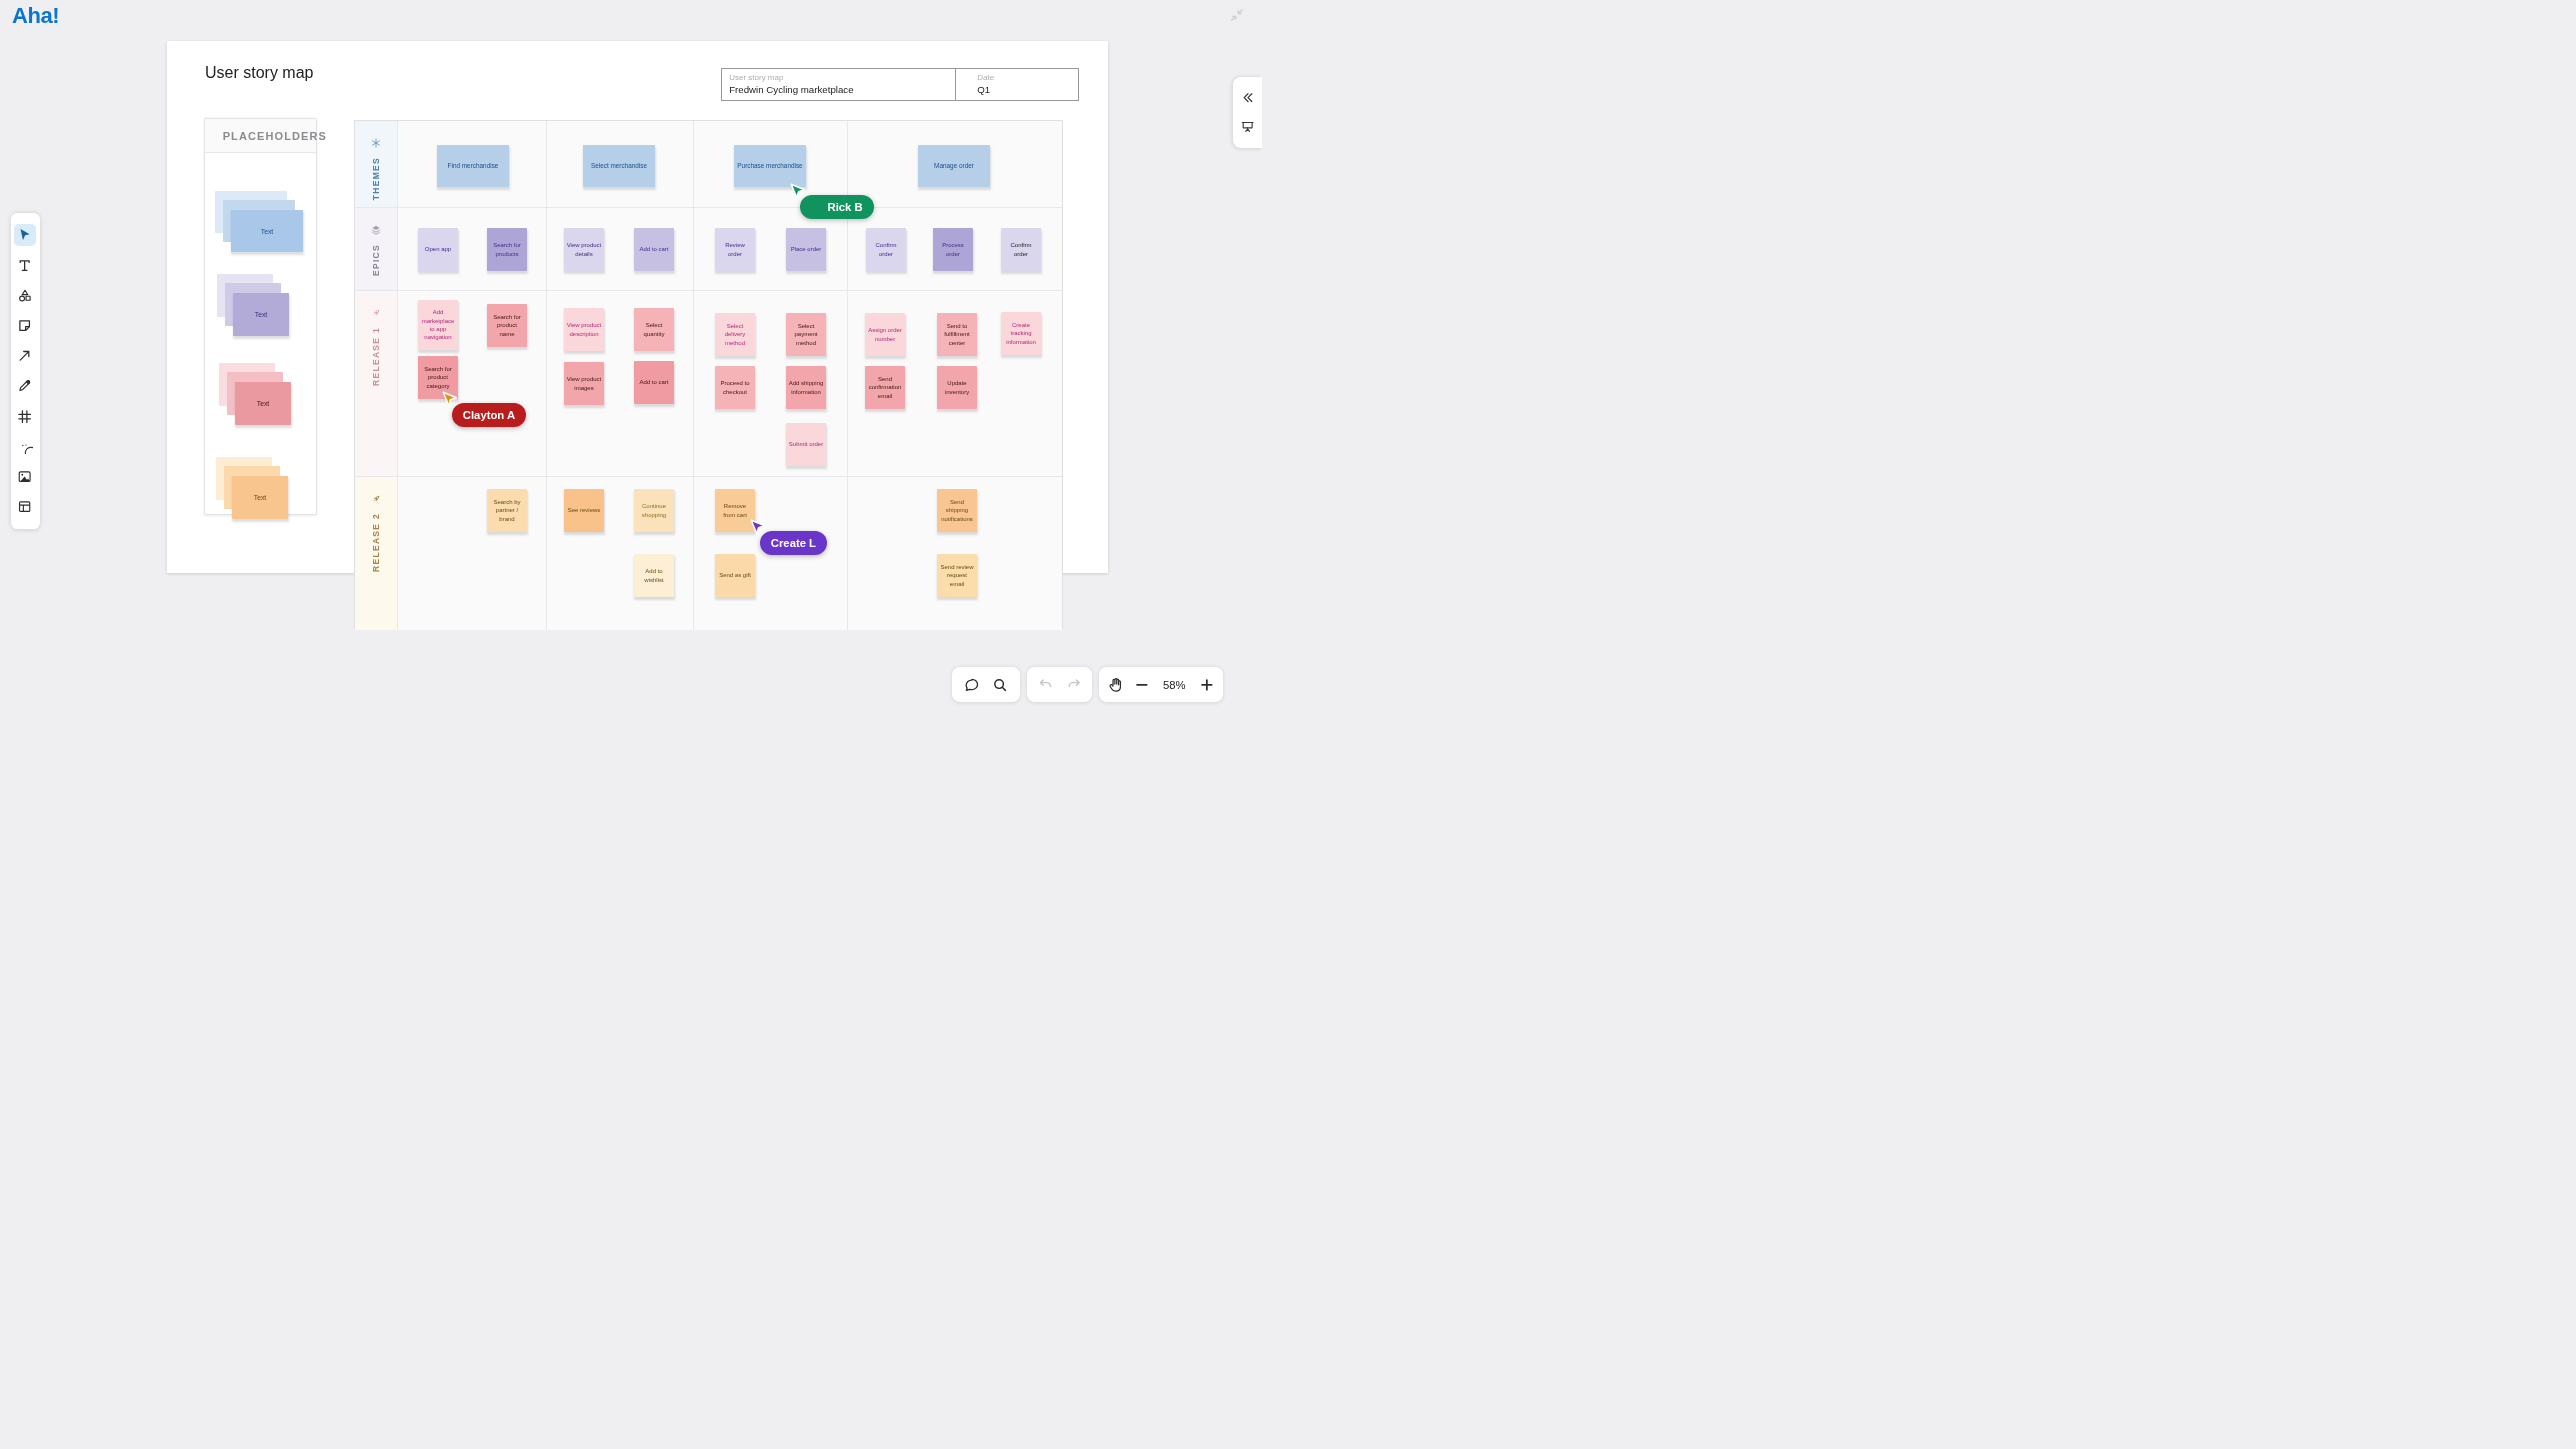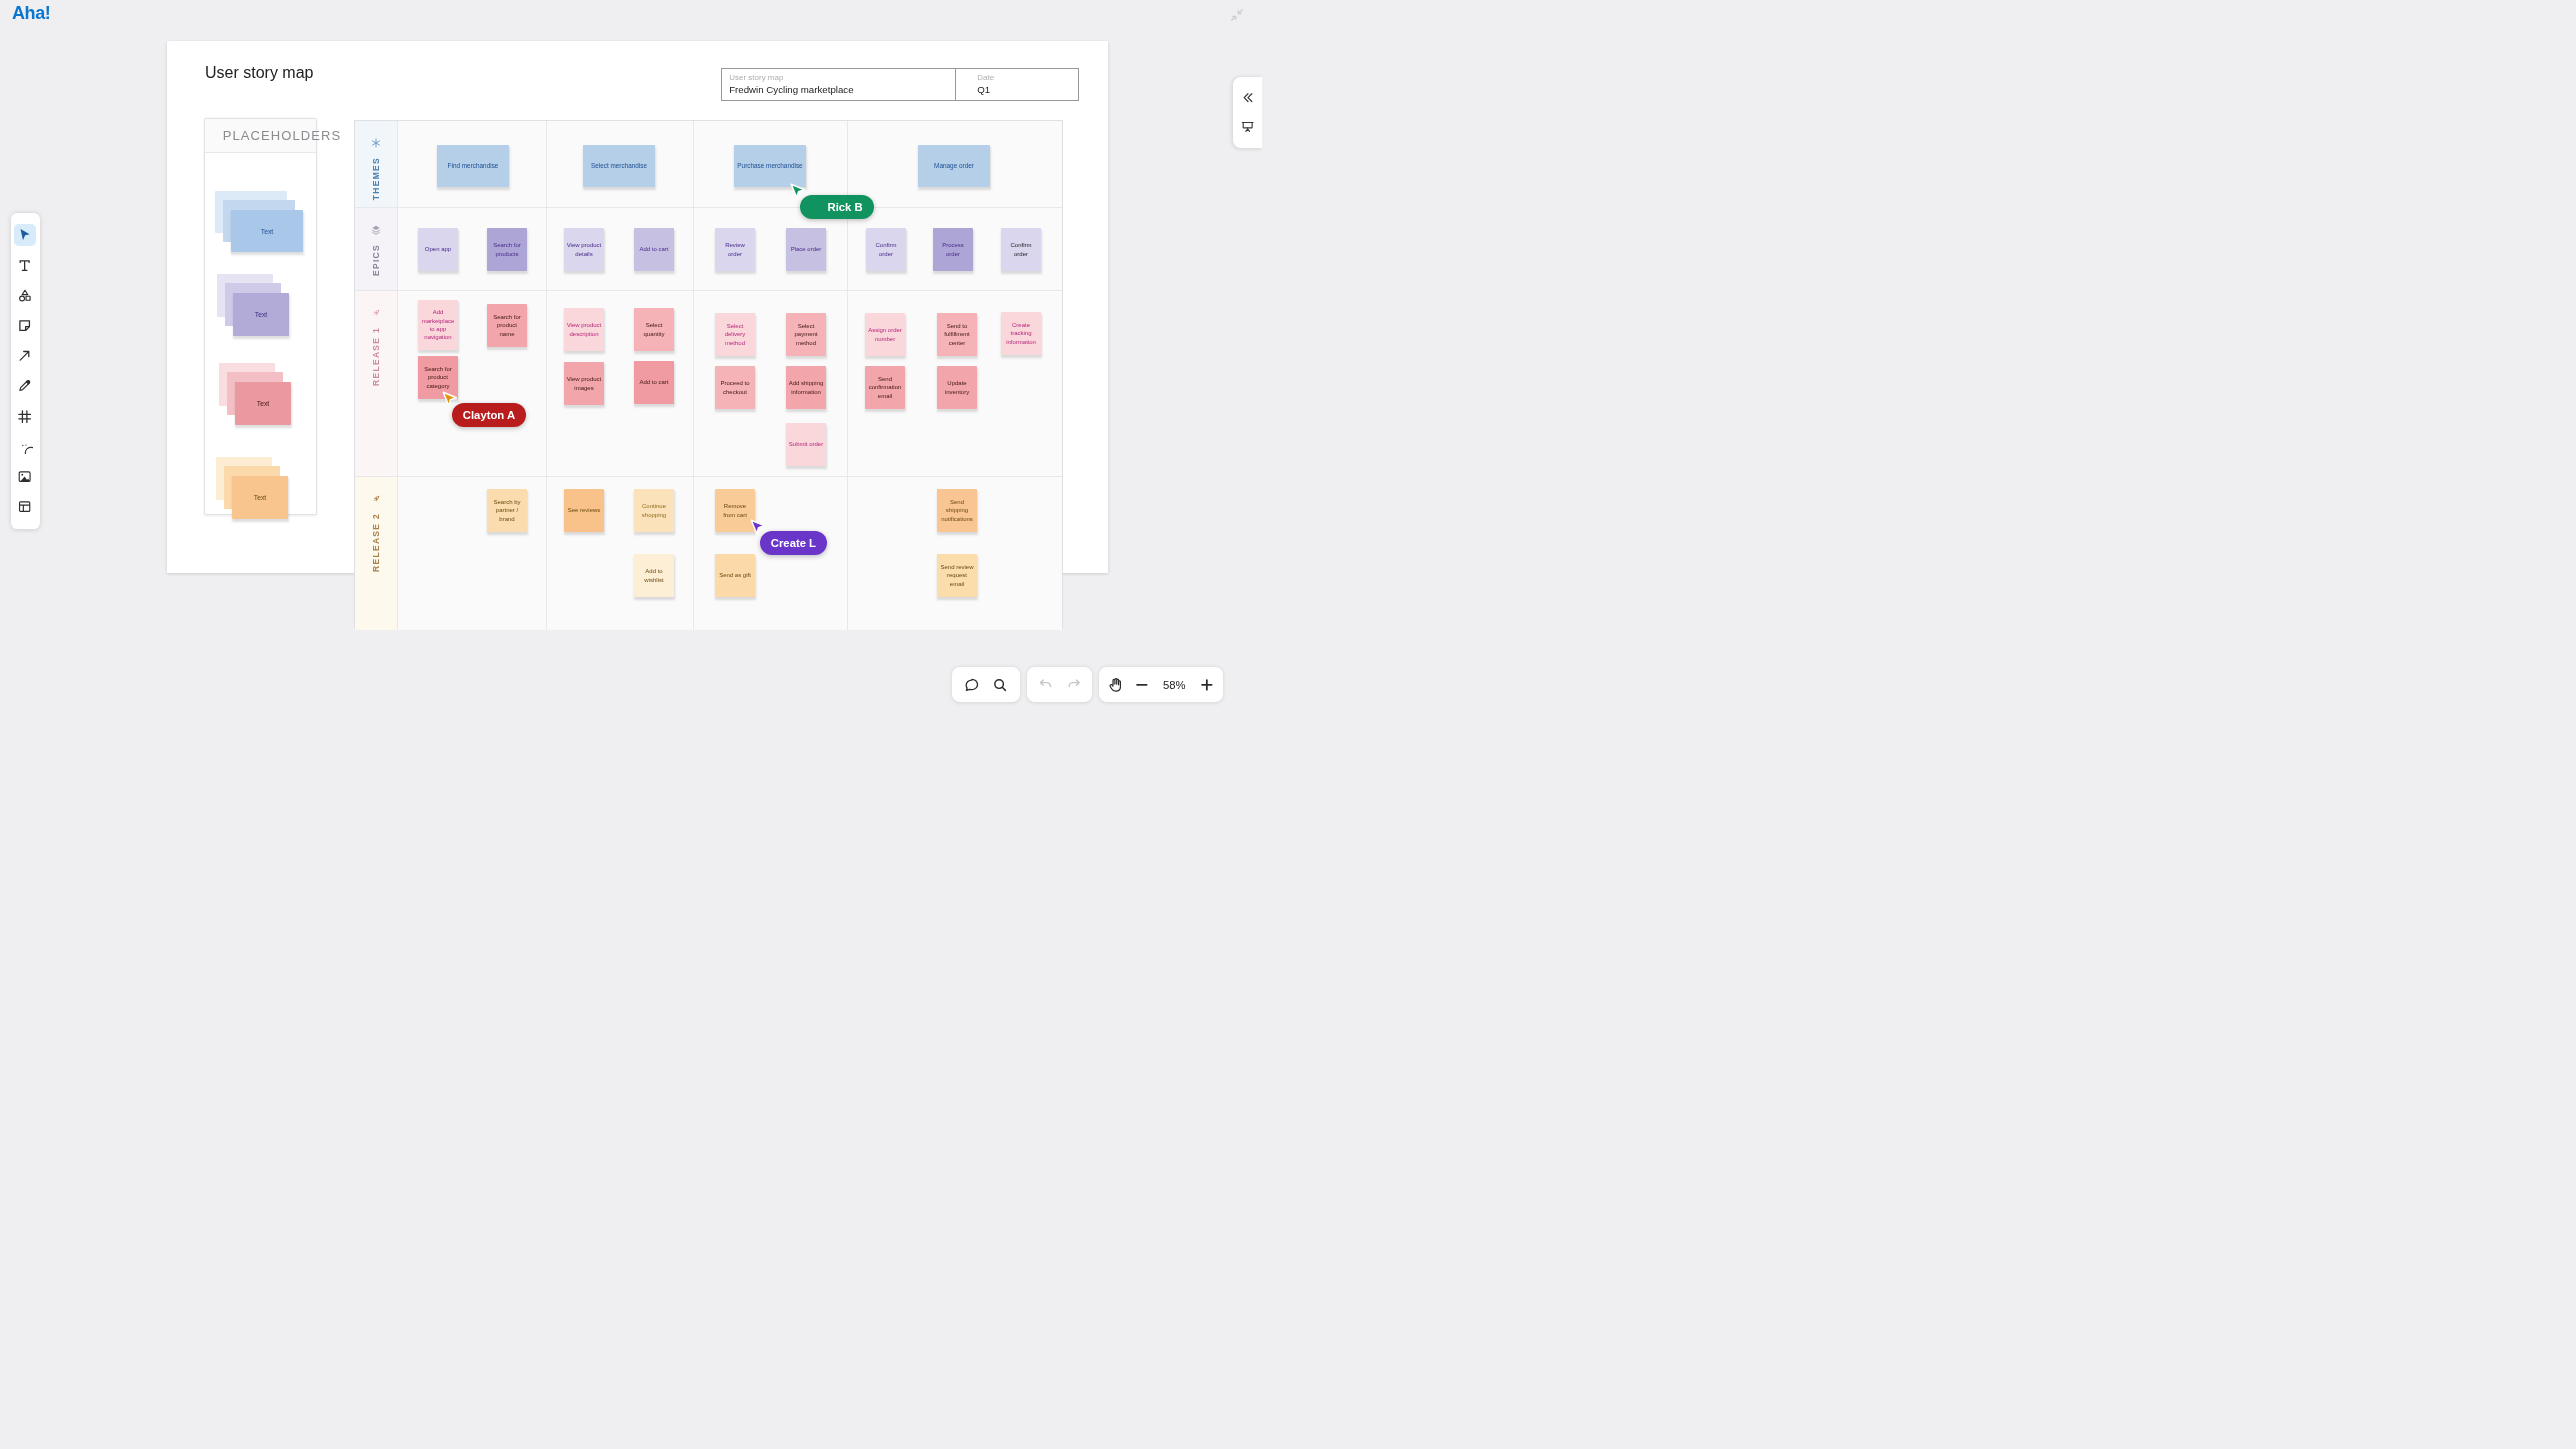--- a/index.html
+++ b/index.html
@@ -2,21 +2,21 @@
 <html style="font-size:13px"><head>
 <meta charset="utf-8">
 <style>
   html,body{margin:0;padding:0;}
   body{width:1262px;height:710px;position:relative;background:#efeff1;
        font-family:"Liberation Sans",sans-serif;overflow:hidden;}
   .icon{display:inline-block;line-height:0;}
   .icon svg{display:block;width:100%;height:100%;}
 
   
-  .logo{position:absolute;left:12px;top:3.2px;font-size:18px;font-weight:800;letter-spacing:-0.4px;}
+  .logo{position:absolute;left:12px;top:3.2px;font-size:22px;font-weight:800;letter-spacing:-0.4px;}
   .collapse{position:absolute;left:1229px;top:7.2px;width:16px;height:16px;color:#cdced1;}
 
   
   #canvas{position:absolute;left:167px;top:41px;width:941px;height:532px;background:#fff;
           box-shadow:0 0.8px 3.2px rgba(0,0,0,.15);}
   .board-title{position:absolute;left:38px;top:22.5px;font-size:16px;color:#212124;font-weight:500;}
   .info-table{position:absolute;left:554px;top:27px;display:flex;border:0.8px solid #97979c;background:#fff;}
   .info-cell{padding:4px 7.2px 5.6px;box-sizing:border-box;}
   .info-cell.c0{width:234px;border-right:0.8px solid #97979c;}
   .info-cell.c1{width:108px;margin-left:14px;}
@@ -40,21 +40,21 @@
         padding:2.4px;box-sizing:border-box;font-size:6px;line-height:1.4;border-radius:0.8px;
         box-shadow:0.8px 2.4px 2.4px rgba(90,90,90,.2);}
   .card.theme{font-size:6.4px;}
 
   
   #ph-panel{position:absolute;left:204px;top:118px;width:113px;height:397px;background:#fff;
             border:0.8px solid #e2e2e6;border-radius:1.6px;box-shadow:0 0.8px 2.4px rgba(0,0,0,.08);box-sizing:border-box;}
   .ph-header{height:34px;display:flex;align-items:center;gap:7.2px;padding:0 10.5px;background:#fafafa;
              border-bottom:0.8px solid #e8e8ec;box-sizing:border-box;color:#9a9a9e;}
   .ph-header .icon{width:12px;height:12px;}
-  .ph-title{font-size:13px;letter-spacing:1.1px;color:#8b8b90;font-weight:400;}
+  .ph-title{font-size:11px;letter-spacing:1.1px;color:#8b8b90;font-weight:700;}
   .ph-body{position:relative;height:361px;}
   .ph-stack{position:absolute;}
   .ph-card{position:absolute;border-radius:0.8px;}
   .ph-front{display:flex;align-items:center;justify-content:center;font-size:6.8px;
             box-shadow:0.8px 2.4px 2.4px rgba(90,90,90,.2);}
 
   
   #left-toolbar{position:absolute;left:10.5px;top:213px;width:29px;height:316px;background:#fff;border-radius:6.4px;
                 box-shadow:0 0.8px 4.8px rgba(0,0,0,.14);display:flex;flex-direction:column;align-items:center;
                 justify-content:space-evenly;padding:3.2px 0;box-sizing:border-box;}

